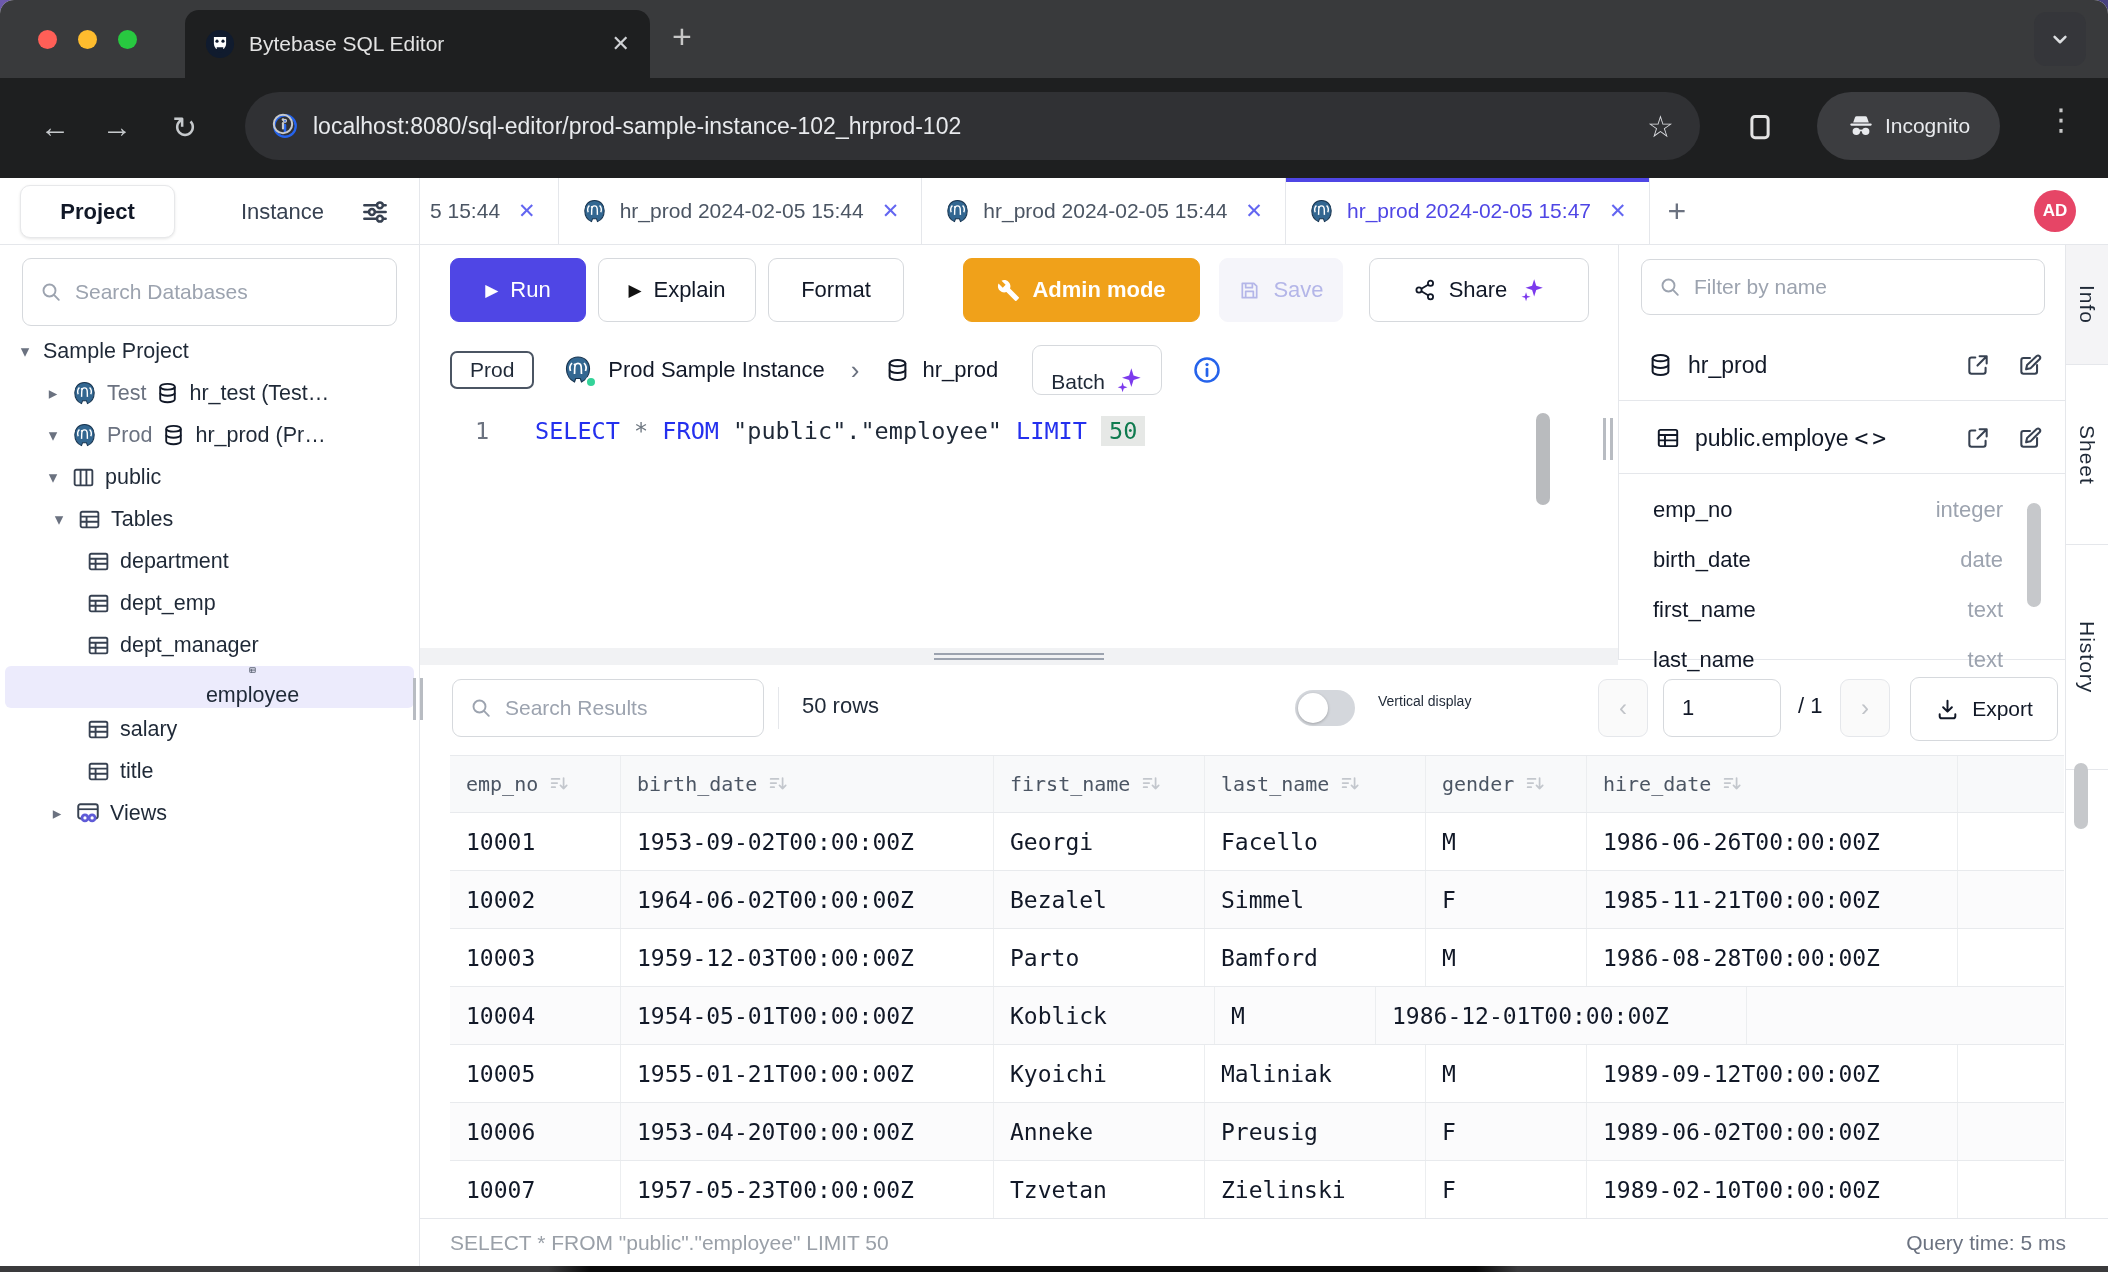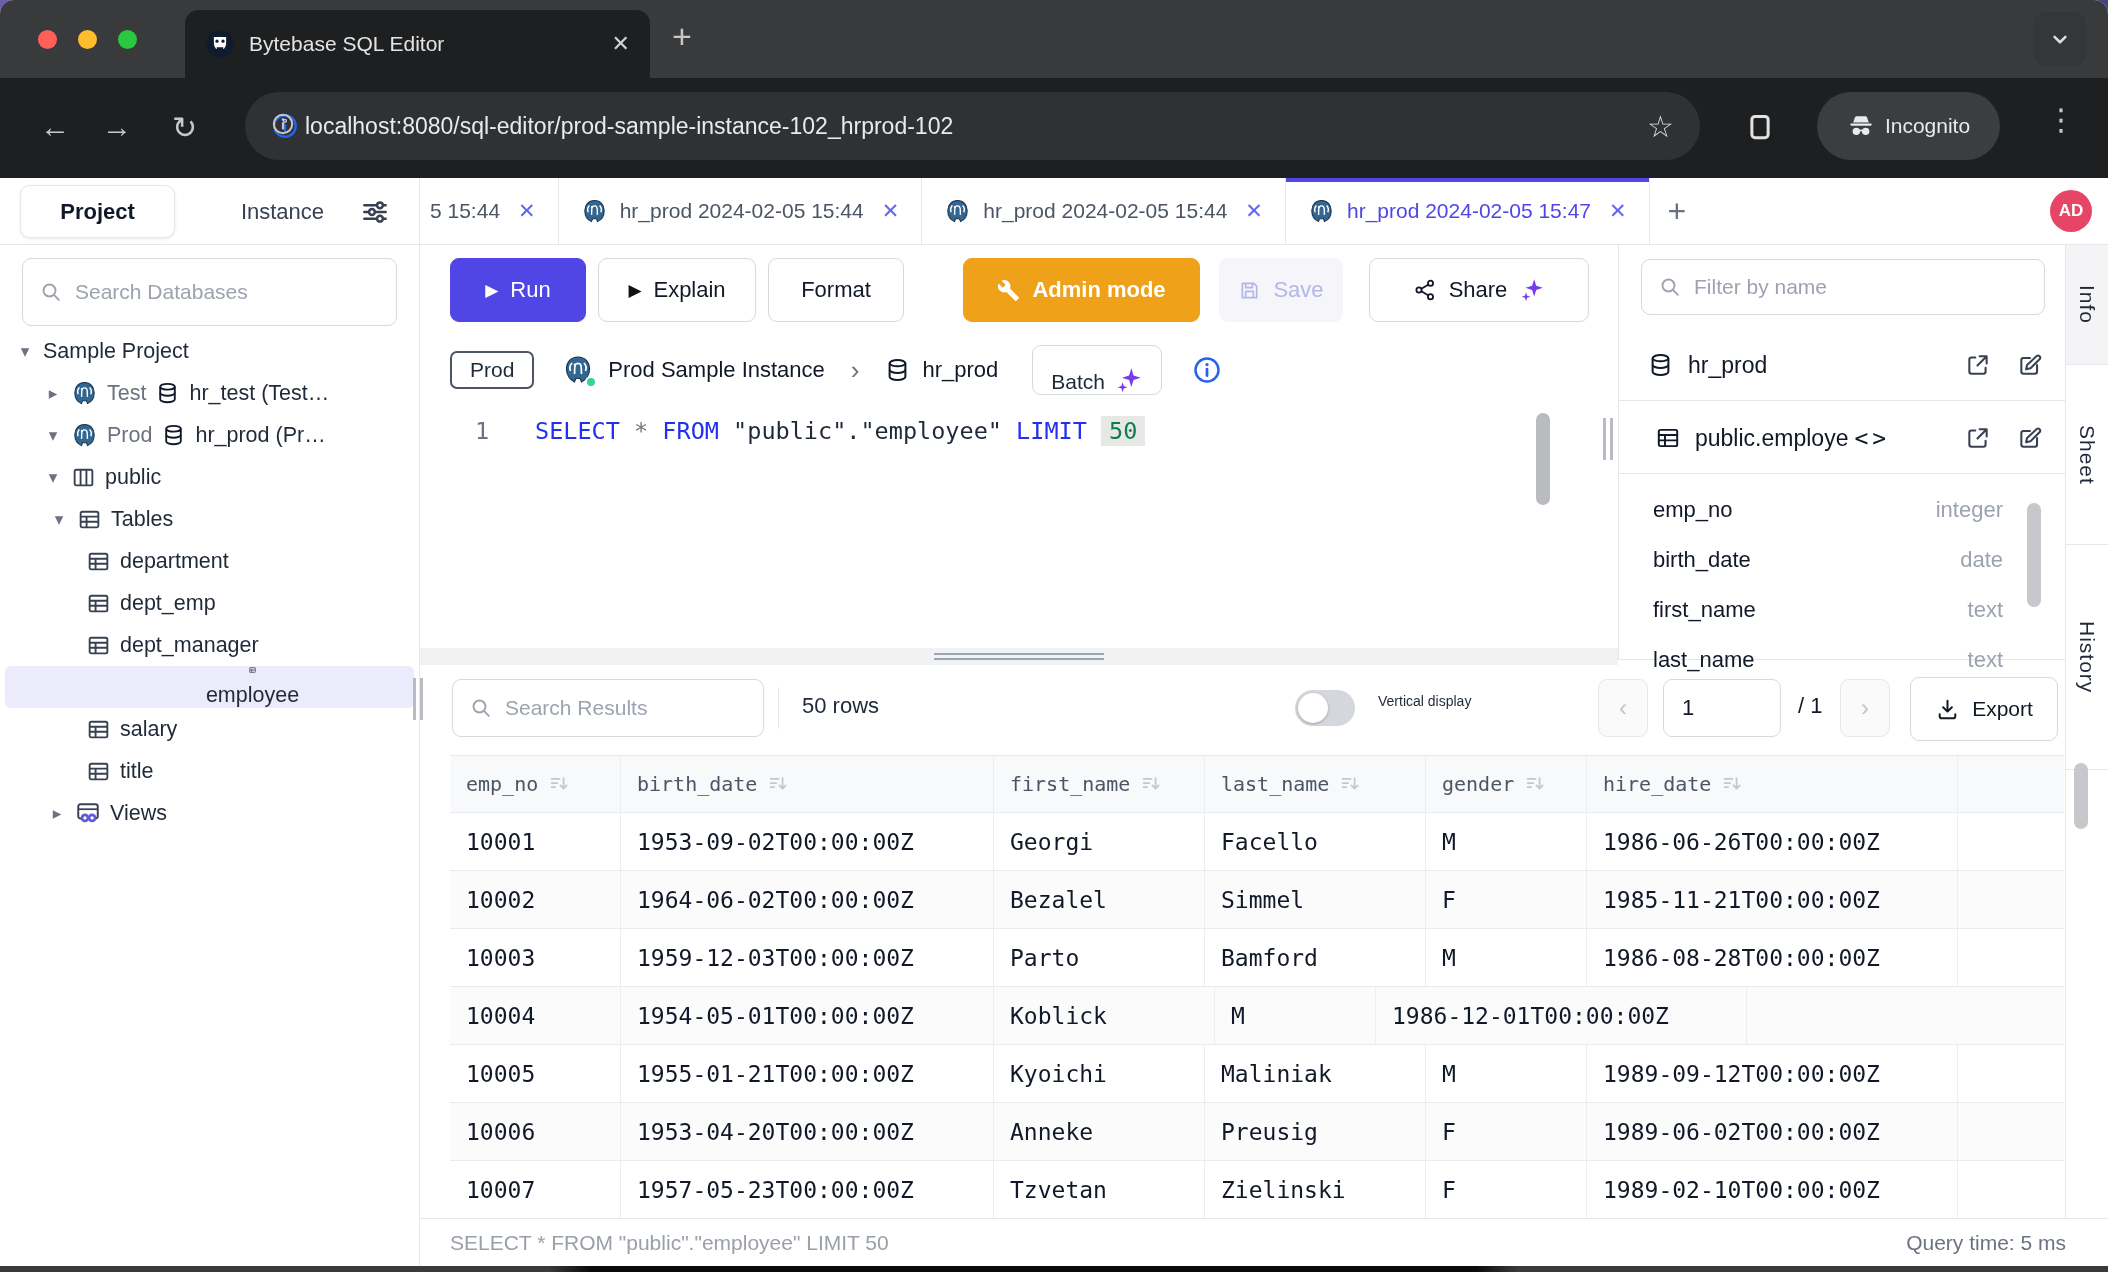--- a/index.html
+++ b/index.html
@@ -21,21 +21,21 @@
           border-radius:14px 14px 0 0; display:flex; align-items:center; padding:0 20px; gap:14px; }
   .btab-title { color:#e3e3e3; font-size:21px; flex:1; white-space:nowrap; overflow:hidden; }
   .btab-close { color:#cfd1d4; font-size:22px; cursor:default; }
   .newtab { position:absolute; left:672px; top:16px; color:#c7c7c7; font-size:34px; line-height:40px; }
   .chev-btn { position:absolute; right:22px; top:12px; width:52px; height:54px; background:#35363a;
               border-radius:12px; display:flex; align-items:center; justify-content:center; color:#dcdee0; }
   .btoolbar { position:absolute; left:0; top:78px; right:0; height:100px; background:#1e1f20;
               display:flex; align-items:center; }
   .navglyph { color:#c6c9cc; font-size:30px; position:absolute; top:32px; }
   .urlbar { position:absolute; left:245px; top:14px; width:1455px; height:68px; background:#303134;
-            border-radius:34px; display:flex; align-items:center; padding:0 26px; gap:6px; }
+            border-radius:34px; display:flex; align-items:center; padding:0 26px; gap:14px; }
   .url { color:#e8eaed; font-size:23px; flex:1; white-space:nowrap; overflow:hidden; }
   .star { color:#dadce0; font-size:30px; }
   .incog { position:absolute; left:1817px; top:14px; width:183px; height:68px; background:#3c3d40;
            border-radius:34px; display:flex; align-items:center; justify-content:center; gap:10px;
            color:#e8eaed; font-size:21px; }
   .kebab { position:absolute; left:2046px; top:24px; color:#c7c7c7; font-size:30px; letter-spacing:0; }
 
   
   .app { position:absolute; left:0; top:178px; right:0; bottom:6px; background:#fff; }
   .vline { position:absolute; width:1px; background:#e5e7eb; }
@@ -63,21 +63,21 @@
   .grip i { display:inline-block; width:3px; height:42px; background:#b8bcc2; margin:0 2px; }
 
   
   .qtabs { position:absolute; left:420px; top:0; right:0; height:67px; border-bottom:1px solid #e5e7eb;
            display:flex; align-items:stretch; background:#fff; }
   .qtab { display:flex; align-items:center; gap:12px; padding:0 22px; border-right:1px solid #e5e7eb;
           font-size:21px; color:#4b5563; white-space:nowrap; }
   .qtab .x { color:#6366f1; font-size:21px; margin-left:6px; }
   .qtab.active { color:#4f46e5; box-shadow:inset 0 4px 0 #4f46e5; }
   .plus { align-self:center; color:#6b7280; font-size:32px; margin-left:18px; }
-  .avatar { position:absolute; right:16px; top:12px; width:42px; height:42px; border-radius:50%;
+  .avatar { position:absolute; right:32px; top:12px; width:42px; height:42px; border-radius:50%;
             background:#e64566; color:#fff; font-size:17px; font-weight:bold; display:flex;
             align-items:center; justify-content:center; }
 
   
   .btn { display:flex; align-items:center; justify-content:center; gap:12px; border-radius:9px;
          font-size:22px; height:64px; border:1px solid #d6d9dd; background:#fff; color:#111827; }
   .btn.primary { background:#4f46e5; border-color:#4f46e5; color:#fff; }
   .btn.warn { background:#f0a11a; border-color:#f0a11a; color:#fff; font-weight:bold; }
   .btn.disabled { background:#f5f5fa; border-color:#f5f5fa; color:#b4b6e8; }
   .playk { font-size:17px; }

